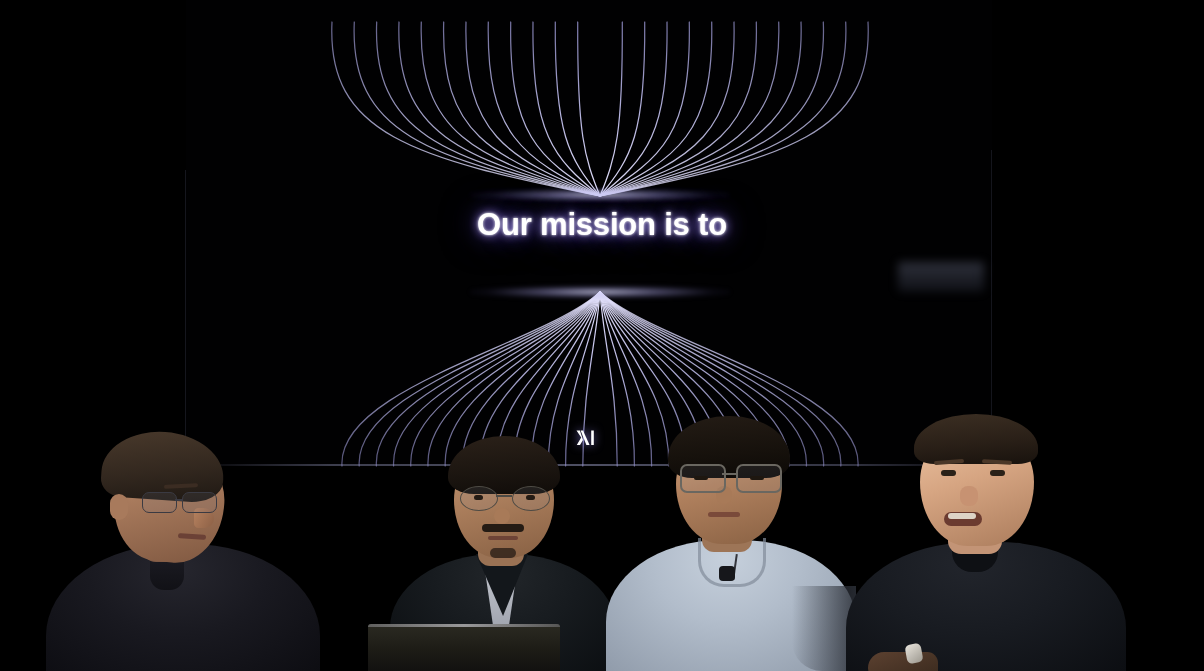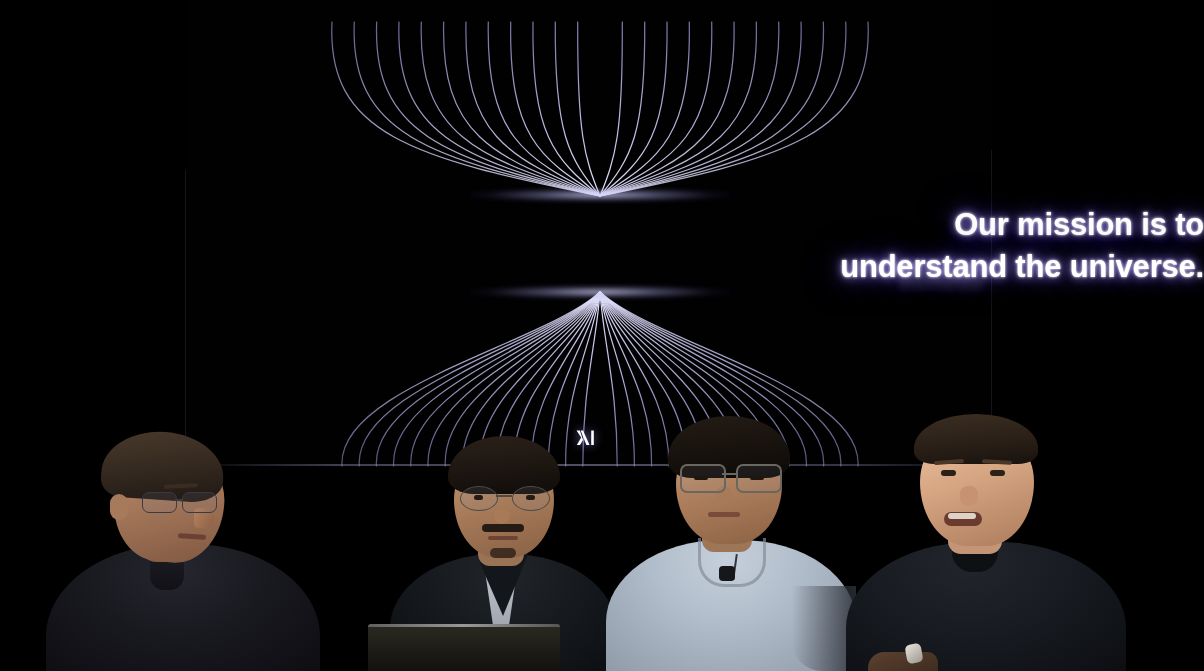--- a/index.html
+++ b/index.html
@@ -19,21 +19,21 @@
 
   
   .glow-top{position:absolute;left:470px;top:188px;width:260px;height:14px;
     background:radial-gradient(ellipse at 50% 50%, rgba(225,225,255,.85) 0%, rgba(170,165,230,.45) 32%, rgba(90,85,150,.12) 62%, rgba(0,0,0,0) 80%);
     filter:blur(2px);}
   .glow-bot{position:absolute;left:470px;top:285px;width:260px;height:14px;
     background:radial-gradient(ellipse at 50% 50%, rgba(225,225,255,.8) 0%, rgba(170,165,230,.42) 32%, rgba(90,85,150,.1) 62%, rgba(0,0,0,0) 80%);
     filter:blur(2px);}
 
   
-  .mission{position:absolute;left:0;top:204px;width:1204px;text-align:right;z-index:6;}
+  .mission{position:absolute;left:0;top:204px;width:1204px;text-align:center;z-index:6;}
   .mission .line{
     font-family:"Liberation Sans",sans-serif;
     font-size:31px;line-height:42px;font-weight:600;letter-spacing:-0.2px;
     color:#ffffff;
     text-shadow:0 0 3px #ffffff, 0 0 10px rgba(168,150,255,.95), 0 0 22px rgba(120,95,230,.75), 0 0 38px rgba(85,60,190,.5);
     white-space:nowrap;
   }
 
   
   .xai-logo{position:absolute;left:575px;top:428px;width:22px;height:20px;z-index:7;
@@ -246,21 +246,20 @@
         <path d="M 600 292 C 653.0 344 845.6 388 840.8 466" opacity="0.83"></path>
         <path d="M 600 292 C 656.8 344 863.2 388 858.0 466" opacity="0.82"></path>
       </g>
   </svg>
 
   <div class="glow-top"></div>
   <div class="glow-bot"></div>
 
   <div class="mission">
     <div class="line">Our mission is to</div>
-    <div class="line">understand the universe.</div>
   </div>
 
   <svg class="xai-logo" viewBox="0 0 22 20">
     <path d="M1.5 2.5 L6.2 9.6 L1.8 17.0 L5.0 17.0 L8.0 12.0 L4.9 2.5 Z" fill="#ffffff"></path>
     <path d="M8.0 2.5 L14.6 17.0 L11.4 17.0 L5.6 2.5 Z" fill="#ffffff"></path>
     <rect x="16.2" y="2.5" width="2.6" height="14.5" fill="#ffffff"></rect>
   </svg>
 
   <div class="person p1">
     <div class="torso"></div>

